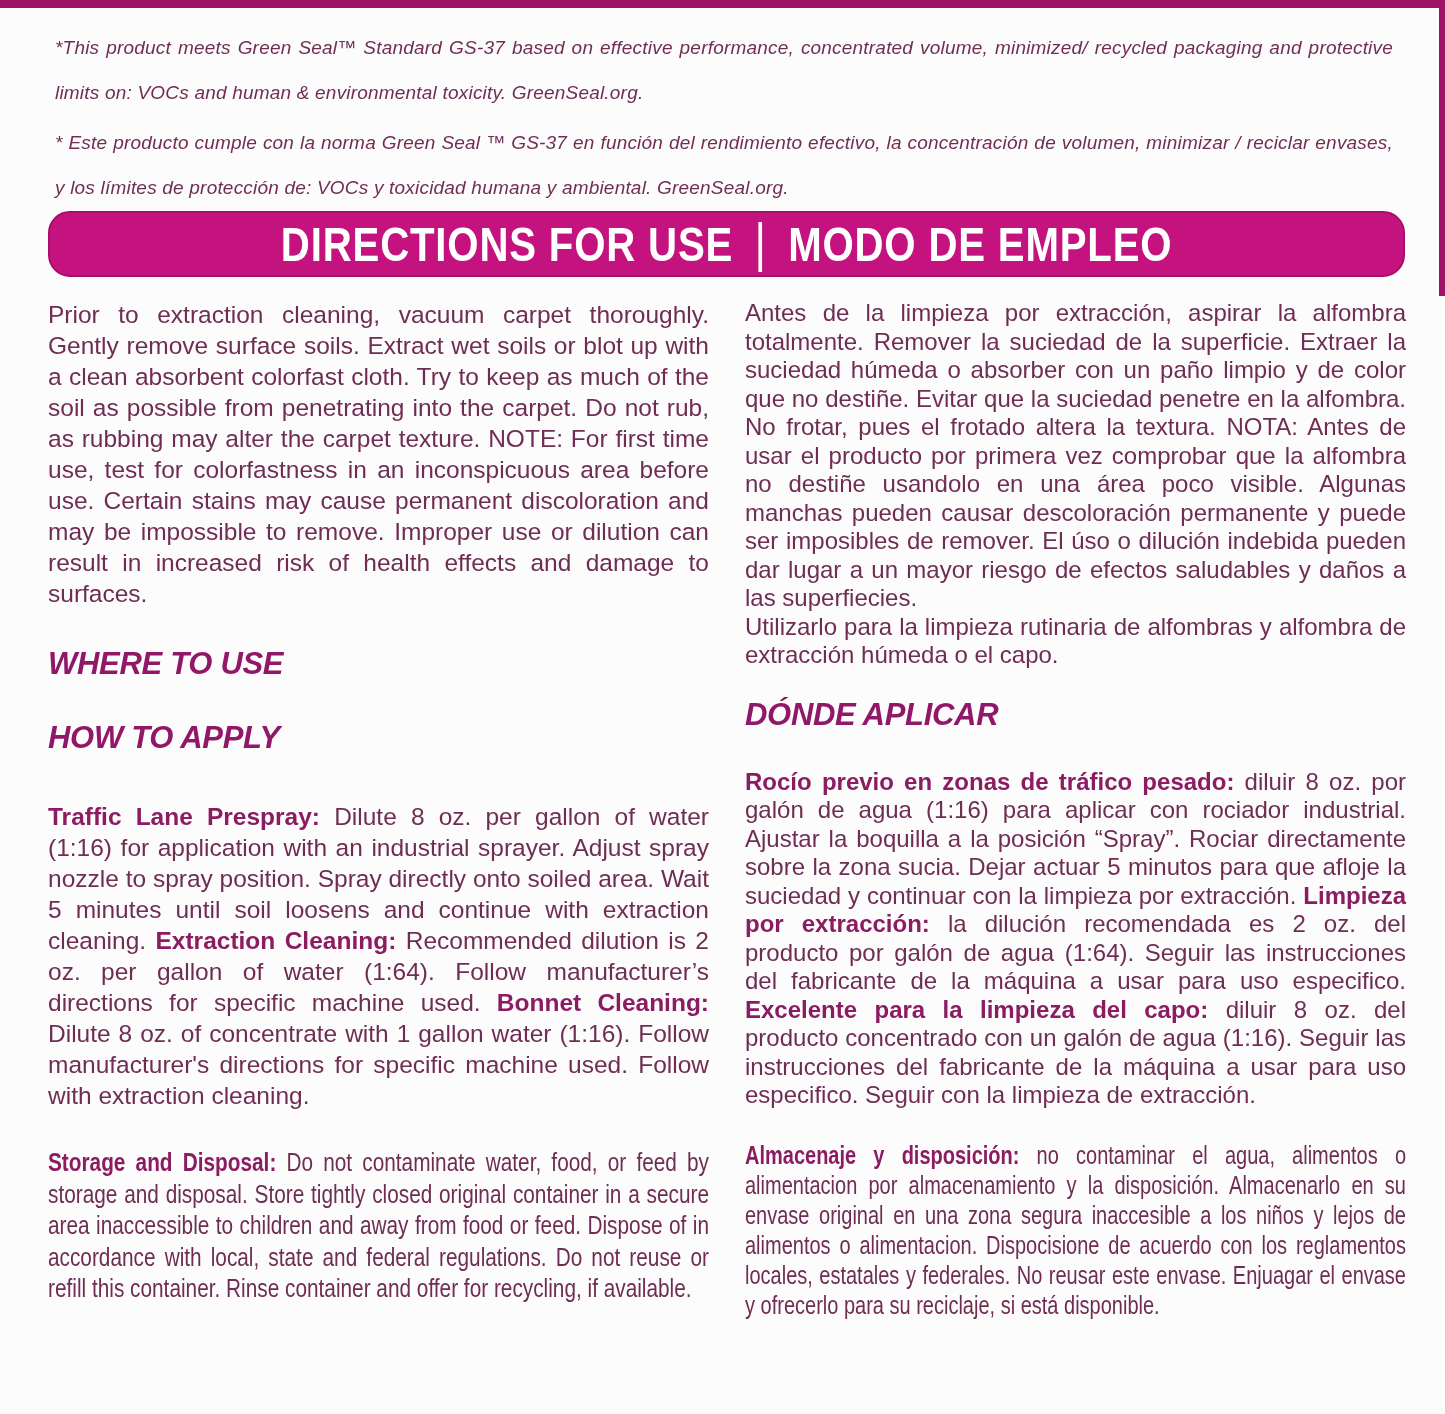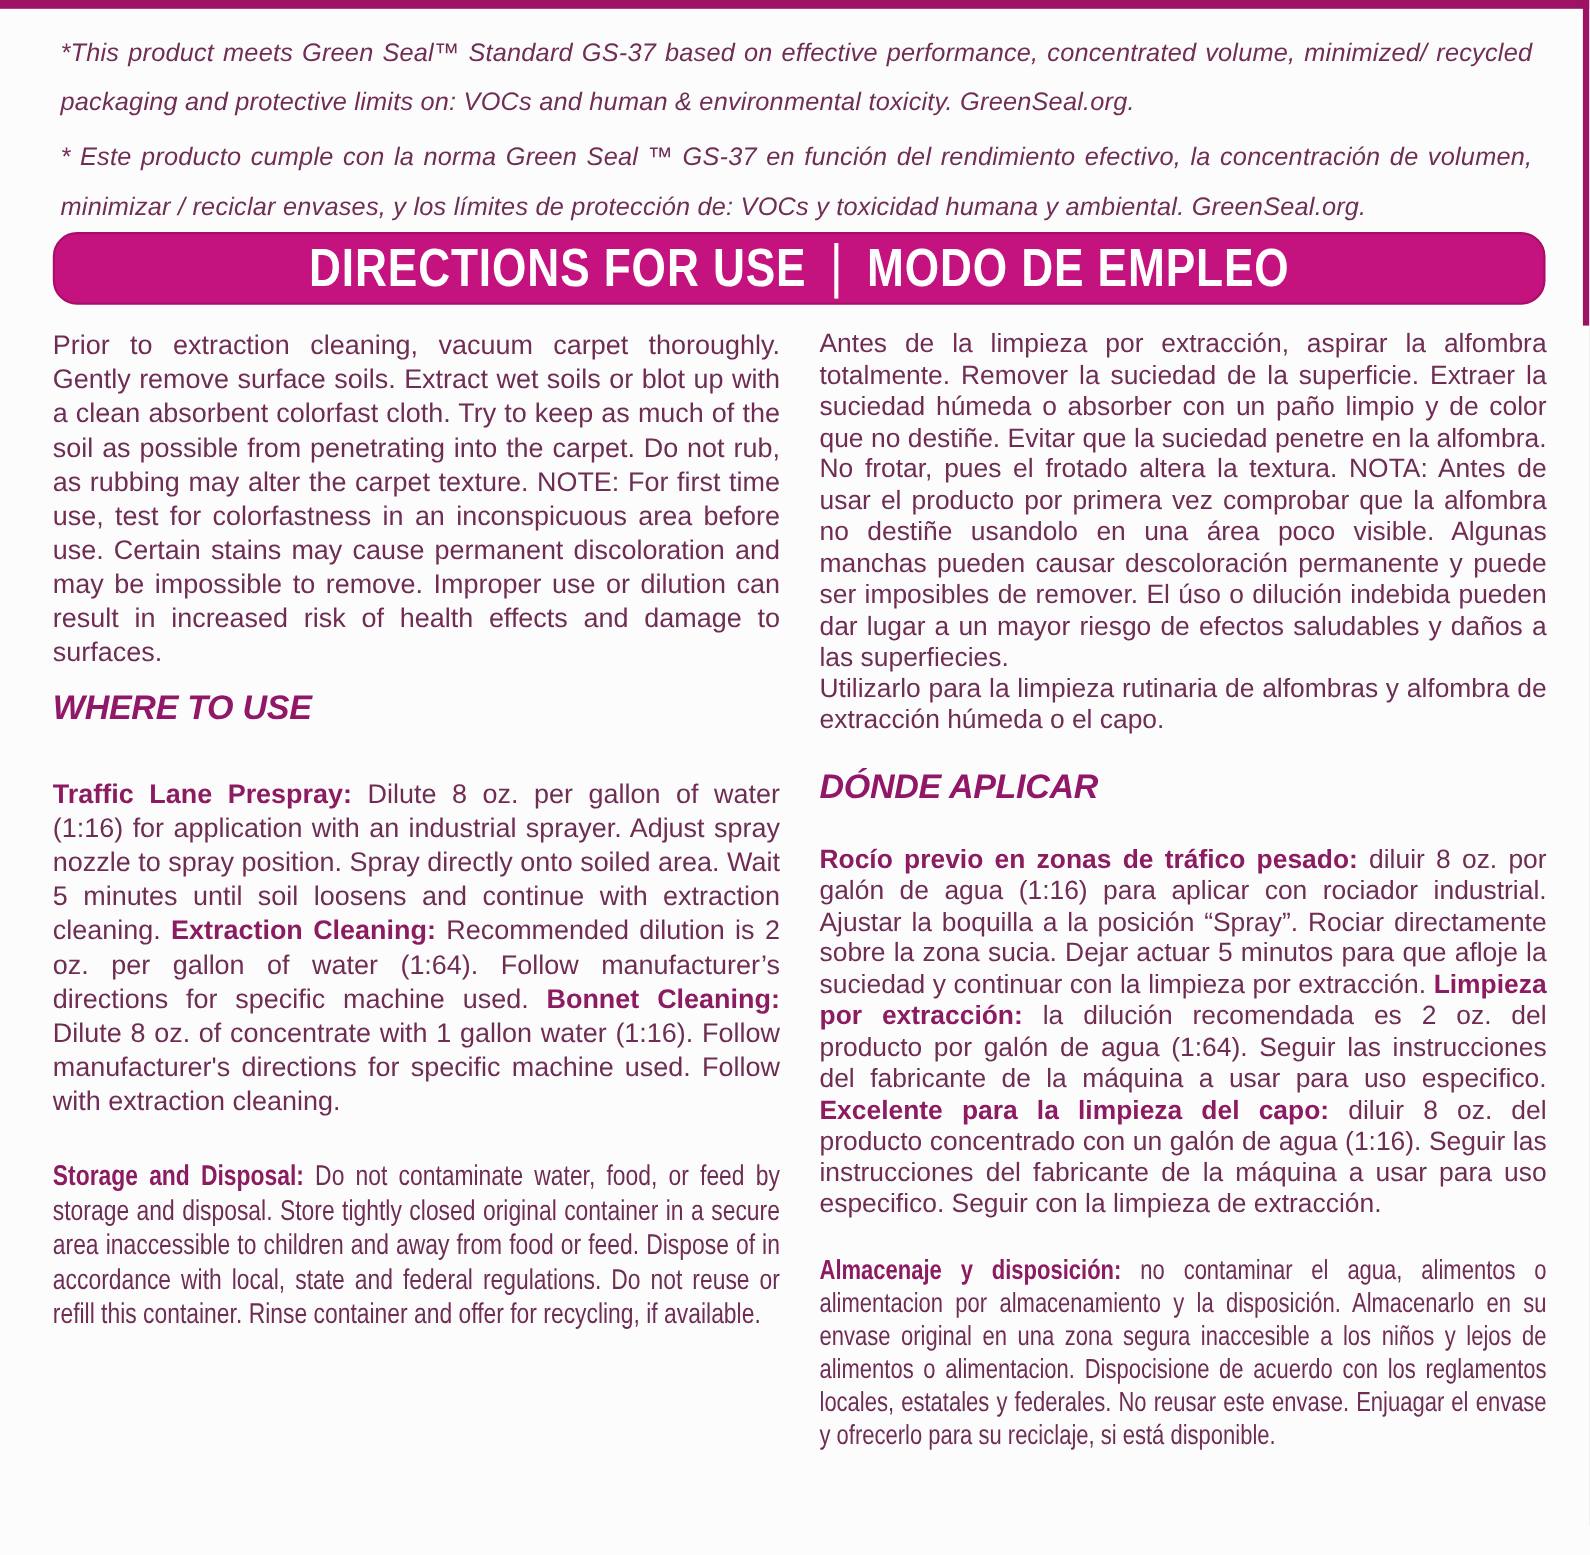--- a/index.html
+++ b/index.html
@@ -15,21 +15,21 @@
     position:absolute;left:0;top:0;width:1445px;height:8px;
     background:var(--strip-magenta,#9e1266);
   }
   .right-strip{
     position:absolute;right:0;top:0;width:6px;height:296px;
     background:var(--strip-magenta,#9e1266);
   }
   .note{
     position:absolute;left:55px;width:1338px;
     margin:0;
-    font-size:23px;line-height:45px;
+    font-size:19px;line-height:45px;
     font-style:italic;
     text-align:justify;
     color:var(--note-plum,#702e55);
     letter-spacing:.2px;
   }
   .note.en{top:25px;}
   .note.es{top:120px;}
   .banner{
     position:absolute;left:48px;top:211px;width:1357px;height:66px;
     background:var(--banner-magenta,#c4137e);
@@ -56,21 +56,21 @@
   }
   .col{width:661px;}
   .col p{margin:0;text-align:justify;}
   .col-en{font-size:24.5px;line-height:31px;}
   .col-es{font-size:24px;line-height:28.5px;}
   .intro{margin-bottom:0;}
   h2{
     font-size:31px;line-height:38px;
     font-style:italic;font-weight:700;
     color:var(--heading-magenta,#911768);
-    margin:16px 0 6px 0;
+    margin:36px 0 6px 0;
     letter-spacing:-.3px;
   }
   .col-es h2{margin:26px 0 5px 0;}
   .usage{margin-top:44px !important;}
   .col-es .usage{margin-top:34px !important;}
   .storage{margin-top:36px !important;}
   .col-es .storage{margin-top:30px !important;}
   .condensed{
     width:125%;
     transform:scaleX(.8);transform-origin:left top;
@@ -98,20 +98,21 @@
       <span class="sep">|</span>
       <span>MODO DE EMPLEO</span>
     </div>
   </div>
 
   <div class="columns">
 
     <div class="col col-en">
       <p class="intro">Prior to extraction cleaning, vacuum carpet thoroughly. Gently remove surface soils. Extract wet soils or blot up with a clean absorbent colorfast cloth. Try to keep as much of the soil as possible from penetrating into the carpet. Do not rub, as rubbing may alter the carpet texture. NOTE: For first time use, test for colorfastness in an inconspicuous area before use. Certain stains may cause permanent discoloration and may be impossible to remove. Improper use or dilution can result in increased risk of health effects and damage to surfaces.</p>
       <h2>WHERE TO USE</h2>
+      <h2>HOW TO APPLY</h2>
       <p class="usage"><span class="run bold">Traffic Lane Prespray: </span><span class="run normal">Dilute 8 oz. per gallon of water (1:16) for application with an industrial sprayer. Adjust spray nozzle to spray position. Spray directly onto soiled area. Wait 5 minutes until soil loosens and continue with extraction cleaning. </span><span class="run bold">Extraction Cleaning: </span><span class="run normal">Recommended dilution is 2 oz. per gallon of water (1:64). Follow manufacturer’s directions for specific machine used. </span><span class="run bold">Bonnet Cleaning: </span><span class="run normal">Dilute 8 oz. of concentrate with 1 gallon water (1:16). Follow manufacturer's directions for specific machine used. Follow with extraction cleaning.</span></p>
       <p class="storage condensed"><span class="run bold">Storage and Disposal: </span><span class="run normal">Do not contaminate water, food, or feed by storage and disposal. Store tightly closed original container in a secure area inaccessible to children and away from food or feed. Dispose of in accordance with local, state and federal regulations. Do not reuse or refill this container. Rinse container and offer for recycling, if available.</span></p>
     </div>
 
     <div class="col col-es">
       <p class="intro">Antes de la limpieza por extracción, aspirar la alfombra totalmente. Remover la suciedad de la superficie. Extraer la suciedad húmeda o absorber con un paño limpio y de color que no destiñe. Evitar que la suciedad penetre en la alfombra. No frotar, pues el frotado altera la textura. NOTA: Antes de usar el producto por primera vez comprobar que la alfombra no destiñe usandolo en una área poco visible. Algunas manchas pueden causar descoloración permanente y puede ser imposibles de remover. El úso o dilución indebida pueden dar lugar a un mayor riesgo de efectos saludables y daños a las superfiecies.</p>
       <p>Utilizarlo para la limpieza rutinaria de alfombras y alfombra de extracción húmeda o el capo.</p>
       <h2>DÓNDE APLICAR</h2>
       <p class="usage"><span class="run bold">Rocío previo en zonas de tráfico pesado: </span><span class="run normal">diluir 8 oz. por galón de agua (1:16) para aplicar con rociador industrial. Ajustar la boquilla a la posición “Spray”. Rociar directamente sobre la zona sucia. Dejar actuar 5 minutos para que afloje la suciedad y continuar con la limpieza por extracción. </span><span class="run bold">Limpieza por extracción: </span><span class="run normal">la dilución recomendada es 2 oz. del producto por galón de agua (1:64). Seguir las instrucciones del fabricante de la máquina a usar para uso especifico. </span><span class="run bold">Excelente para la limpieza del capo: </span><span class="run normal">diluir 8 oz. del producto concentrado con un galón de agua (1:16). Seguir las instrucciones del fabricante de la máquina a usar para uso especifico. Seguir con la limpieza de extracción.</span></p>
       <p class="storage condensed"><span class="run bold">Almacenaje y disposición: </span><span class="run normal">no contaminar el agua, alimentos o alimentacion por almacenamiento y la disposición. Almacenarlo en su envase original en una zona segura inaccesible a los niños y lejos de alimentos o alimentacion. Dispocisione de acuerdo con los reglamentos locales, estatales y federales. No reusar este envase. Enjuagar el envase y ofrecerlo para su reciclaje, si está disponible.</span></p>

